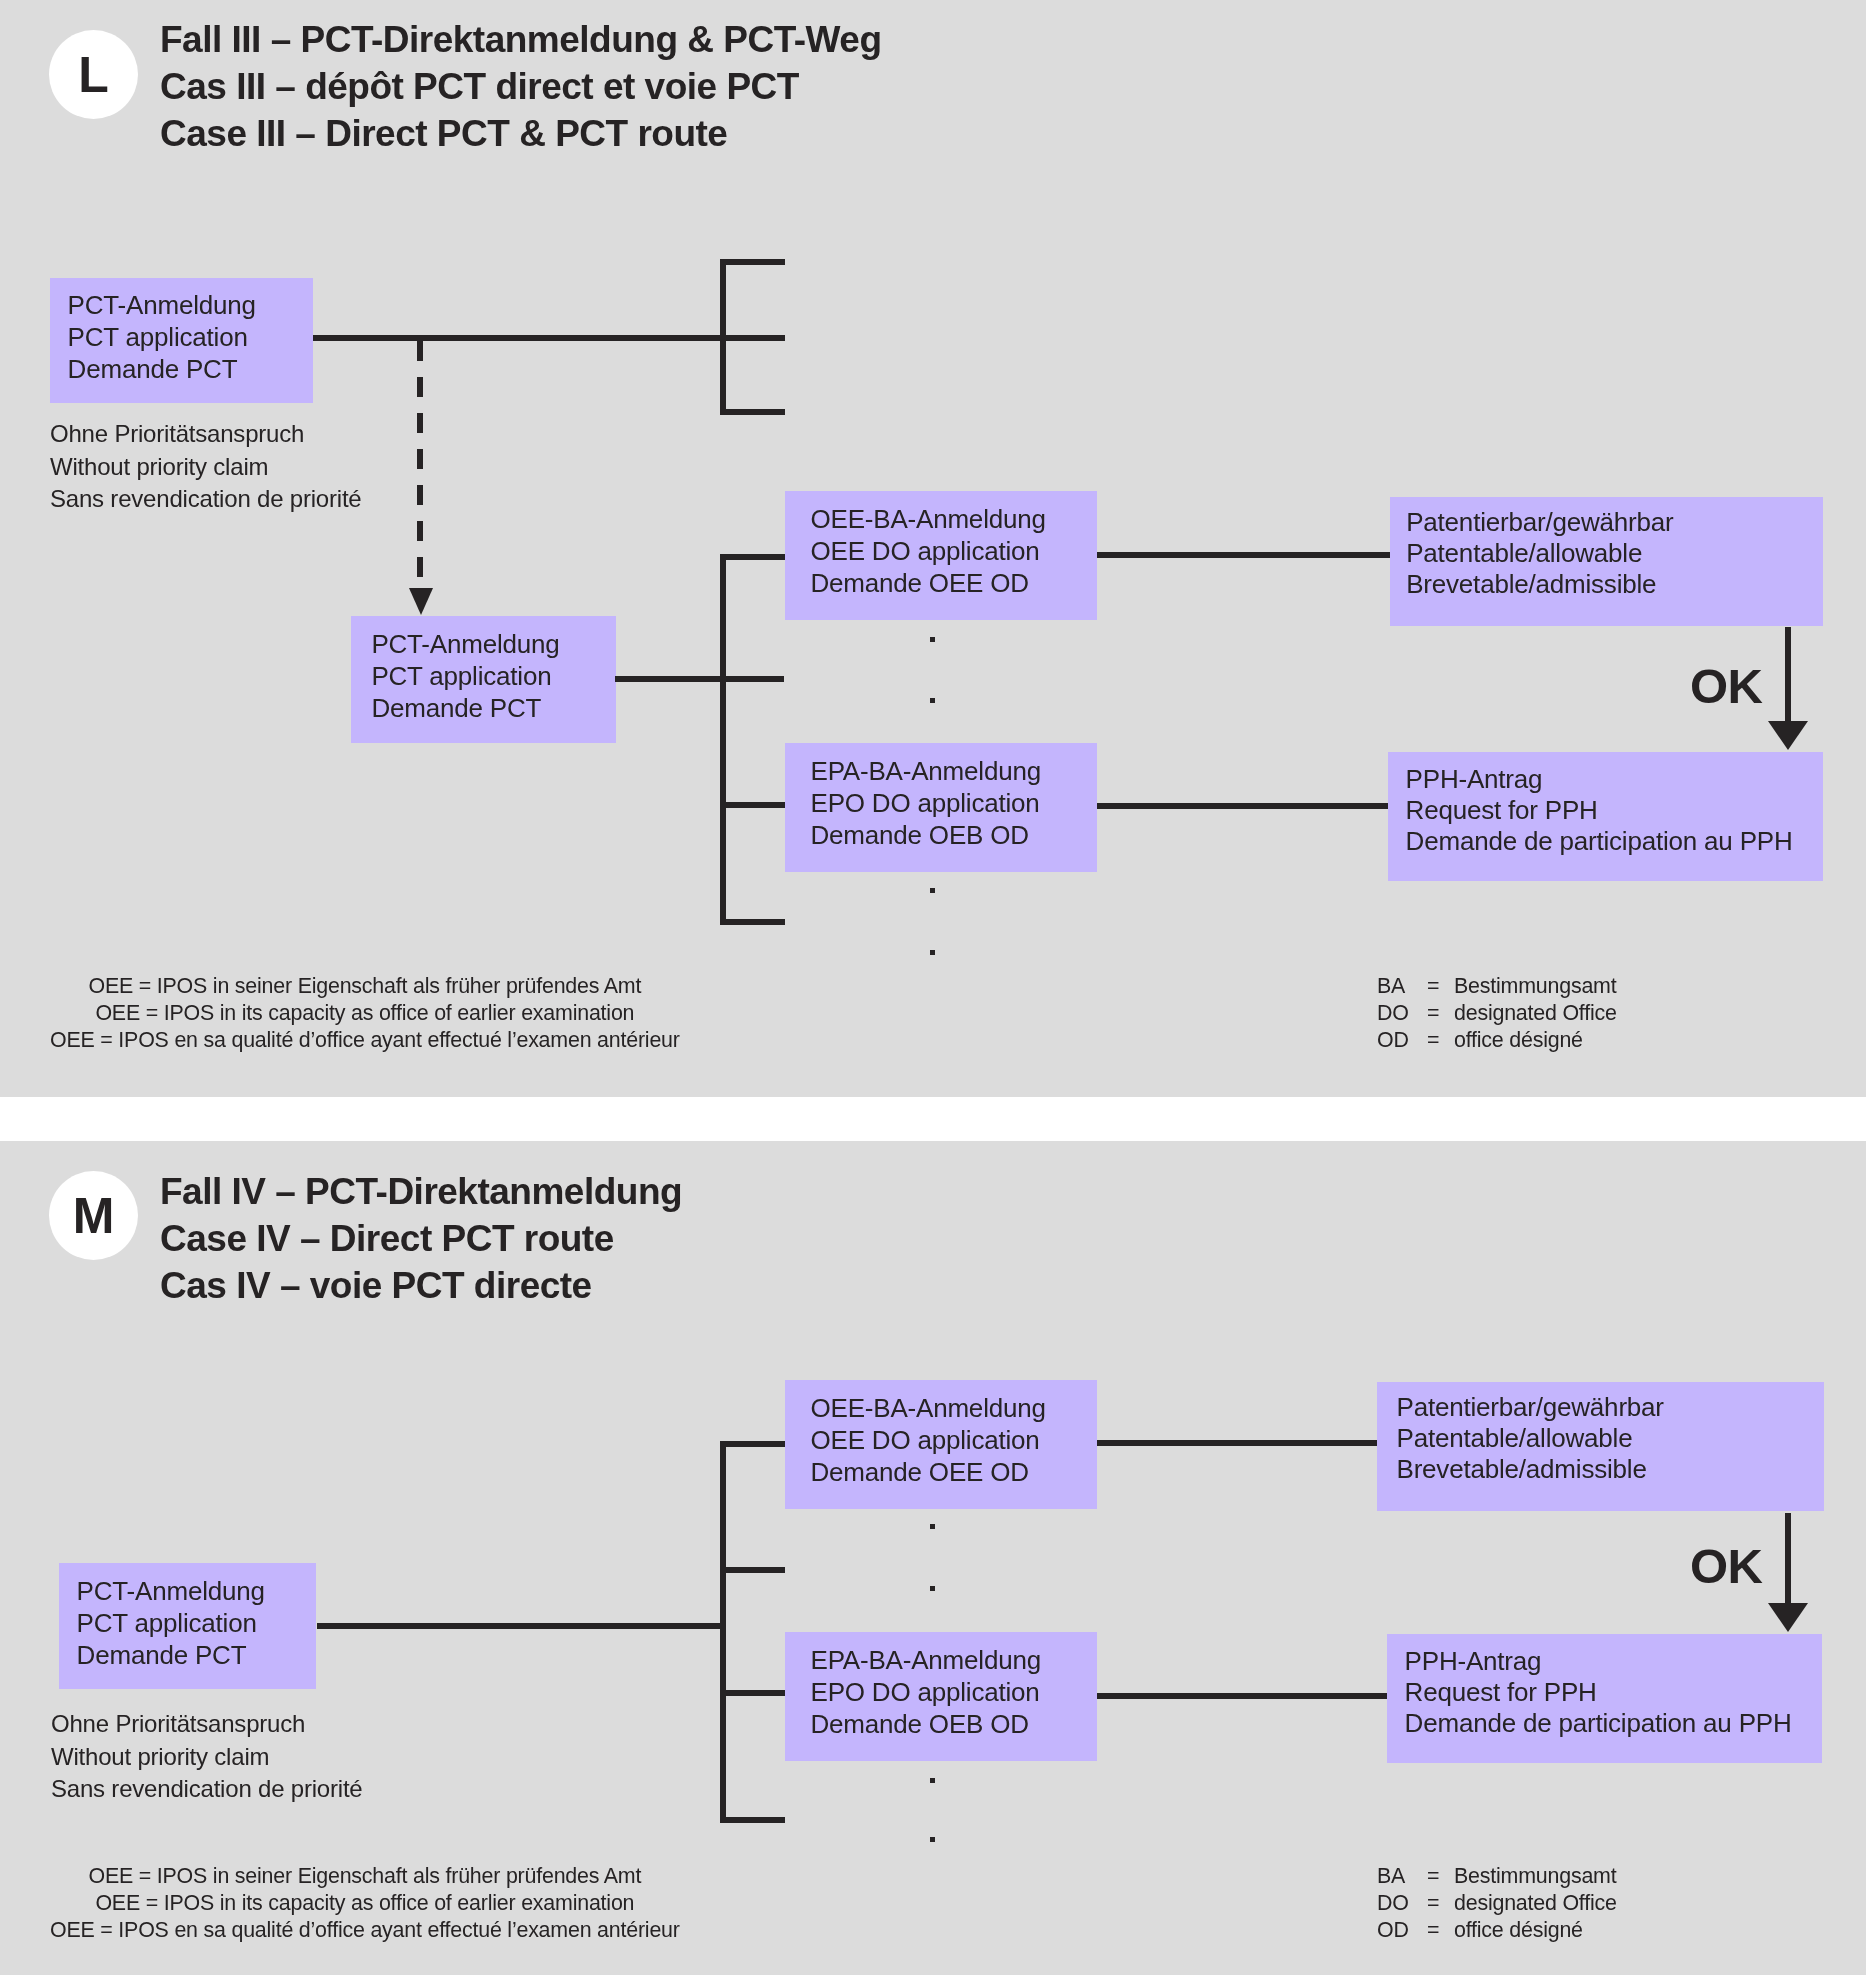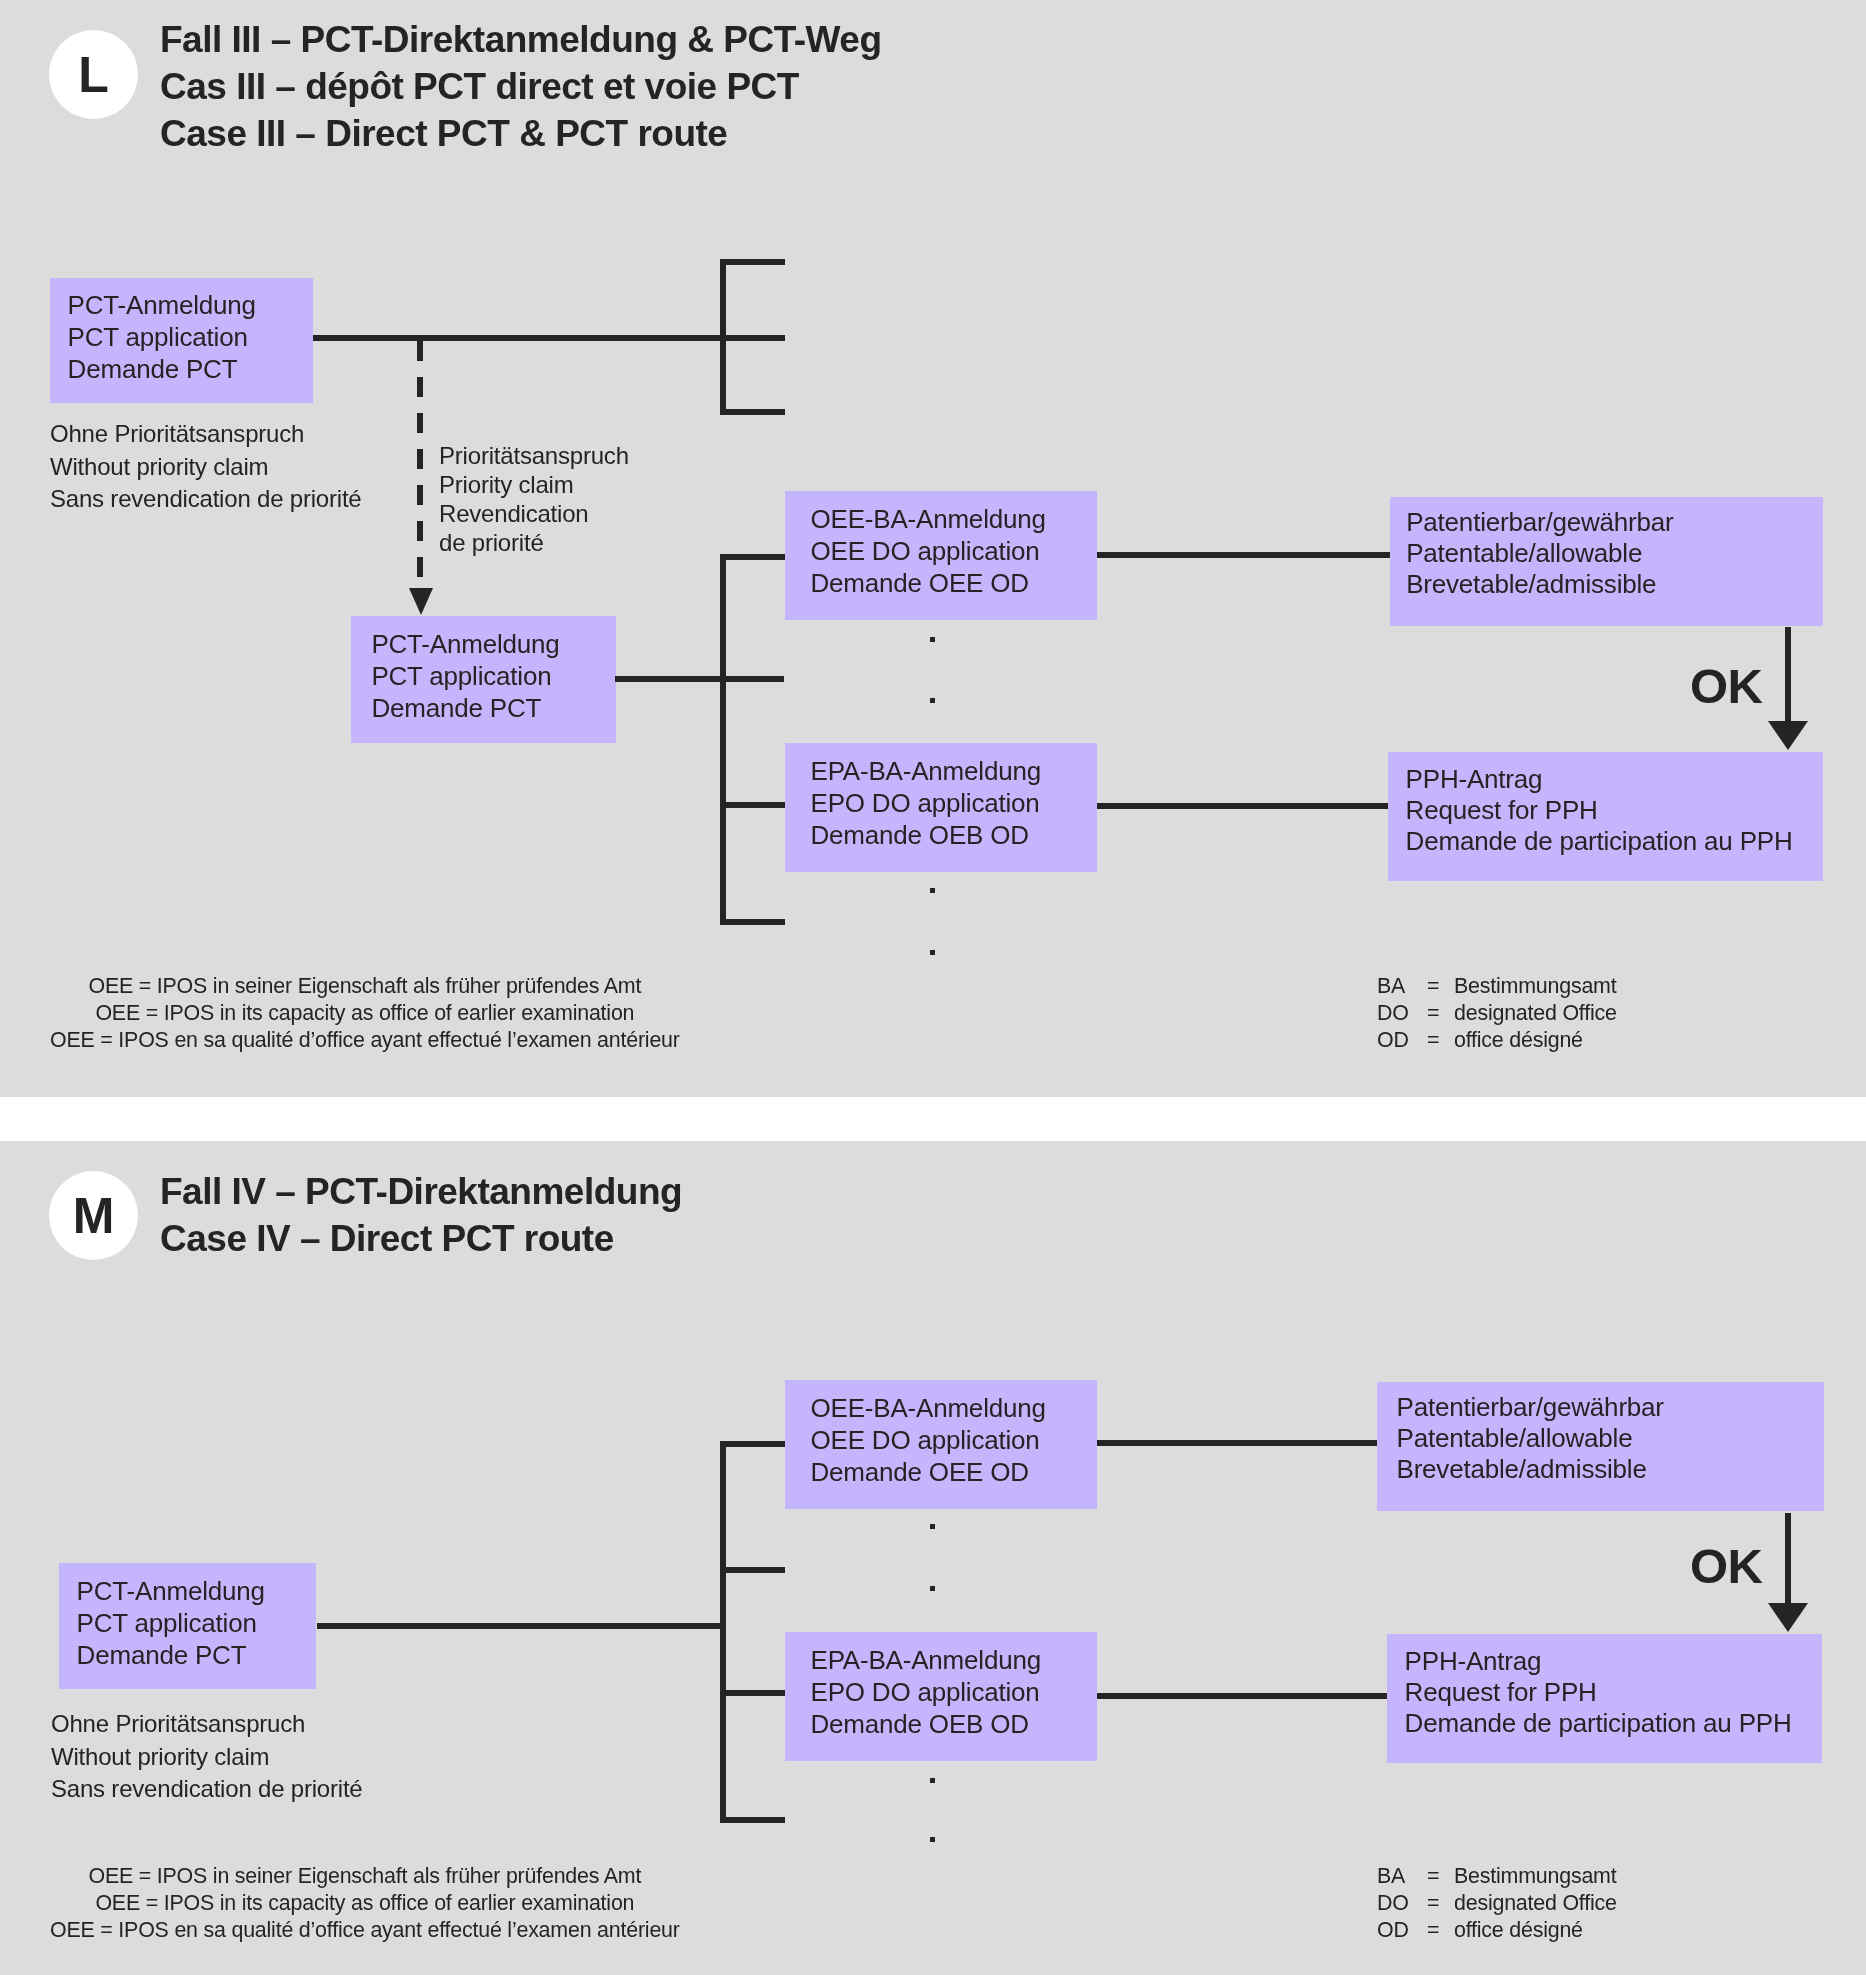--- a/index.html
+++ b/index.html
@@ -62,26 +62,20 @@
 
     <div class="lbl lh70" style="left:50px;top:418px;">
       <span class="ln">Ohne Prioritätsanspruch</span>
       <span class="ln">Without priority claim</span>
       <span class="ln">Sans revendication de priorité</span>
     </div>
 
     <div class="dashed-v" style="left:417px;top:341px;height:247px;"></div>
     <div class="arrowhead" style="left:409px;top:588px;border-left:12px solid transparent;border-right:12px solid transparent;border-top:27px solid #262324;"></div>
 
-    <div class="lbl lh62" style="left:439px;top:441px;">
-      <span class="ln">Prioritätsanspruch</span>
-      <span class="ln">Priority claim</span>
-      <span class="ln">Revendication</span>
-      <span class="ln">de priorité</span>
-    </div>
 
     <div class="box" style="left:351px;top:616px;width:265px;height:127px;padding:12px 0 0 20.4px;">
       <span class="ln">PCT-Anmeldung</span>
       <span class="ln">PCT application</span>
       <span class="ln">Demande PCT</span>
     </div>
 
     <div class="hline" style="left:615px;top:676px;width:169px;height:6px;"></div>
 
     <div class="vline" style="left:720px;top:554px;width:6px;height:371px;"></div>
@@ -139,20 +133,21 @@
 
   <section class="panel" id="panel-m">
 
     <div class="badge" style="left:49px;top:30px;">
       <span>M</span>
     </div>
 
     <h1 class="title" style="left:160px;top:27px;margin:0;">
       <span class="ln">Fall IV – PCT-Direktanmeldung</span>
       <span class="ln">Case IV – Direct PCT route</span>
+      <span class="ln">Cas IV – voie PCT directe</span>
     </h1>
 
     <div class="box" style="left:59px;top:422px;width:257px;height:126px;padding:12px 0 0 17.6px;">
       <span class="ln">PCT-Anmeldung</span>
       <span class="ln">PCT application</span>
       <span class="ln">Demande PCT</span>
     </div>
 
     <div class="lbl lh70" style="left:51px;top:567px;">
       <span class="ln">Ohne Prioritätsanspruch</span>

